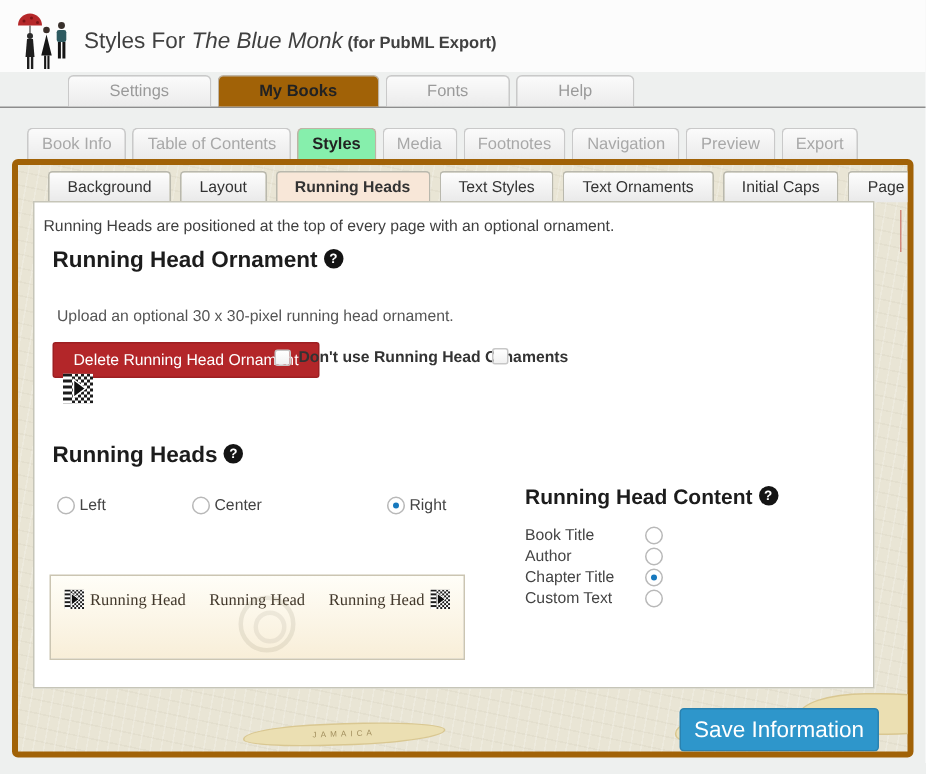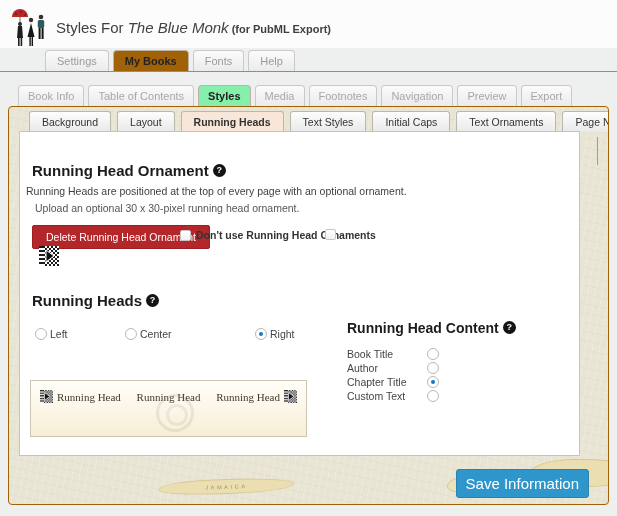--- a/index.html
+++ b/index.html
@@ -11,29 +11,29 @@
   #header { position:absolute; left:0; top:0; width:617px; height:48px; background:#fcfcfc; }
   #logo { position:absolute; left:10px; top:6px; width:40px; height:42px; }
   #title { position:absolute; left:56px; top:19px; font-size:15px; color:#404040; white-space:nowrap; }
   #title .book { font-style:italic; }
   #title .suffix { font-size:11px; font-weight:bold; }
 
   
   .tabrow { position:absolute; display:flex; align-items:flex-end; gap:4px; }
   #row1 { left:0; top:49px; width:617px; height:23px; padding-left:45px; border-bottom:1px solid #8d8d8d; }
   #row2 { left:0; top:82px; width:617px; height:24px; padding-left:18px; }
-  .tab { font-size:11px; padding:4px 11px; border:1px solid #c9c9c9; border-bottom:none;
+  .tab { font-size:11px; padding:4px 27px; border:1px solid #c9c9c9; border-bottom:none;
          border-radius:4px 4px 0 0; background:linear-gradient(#fbfbfb,#ebebeb); color:#9a9a9a;
          white-space:nowrap; cursor:default; }
   .tab.active { background:#a16207; color:#222; font-weight:bold; border-color:#beb4a5; }
   #row2 .tab { font-size:11px; padding:4px 9px; color:#a8a8a8; }
   #row2 .tab.active { color:#222; background:#86efac; }
 
   
-  #map { position:absolute; left:8px; top:106px; width:601px; height:399px; border:1px solid #a16207;
+  #map { position:absolute; left:8px; top:106px; width:601px; height:399px; border:4px solid #a16207;
          border-radius:4px; background:#e9e5d5; overflow:hidden; }
   #map::before { content:""; position:absolute; inset:0;
      background:
        repeating-linear-gradient(100deg, rgba(255,255,255,.20) 0 1px, transparent 1px 7px),
        repeating-linear-gradient(12deg, rgba(120,110,80,.05) 0 1px, transparent 1px 9px); }
   .island { position:absolute; background:#ebdfb2; border:1px solid #d9c791; border-radius:45% 55% 50% 50%/60% 50% 60% 45%;
             display:flex; align-items:center; justify-content:center; }
   #island-jamaica { left:150px; top:372px; width:135px; height:15px; transform:rotate(-2deg); }
   #island-jamaica span { font-size:6px; letter-spacing:3px; color:#a28f5e; transform:scale(.9); }
   #island-east { left:520px; top:352px; width:110px; height:28px; }
@@ -42,21 +42,21 @@
 
   #row3 { left:20px; top:6px; height:19px; gap:6px; position:absolute; display:flex; align-items:flex-end; }
   #row3 .tab { font-size:10.5px; padding:4px 12px; color:#333; background:linear-gradient(#fdfdfd,#e9e9e9);
                border:1px solid #b9b8ad; border-bottom:none; border-radius:3px 3px 0 0; }
   #row3 .tab.active { background:#f8e7d8; font-weight:bold; }
 
   
   #panel { position:absolute; left:10px; top:24px; width:561px; height:325px; background:#fff;
            border:1px solid #c6c5b8; }
 
-  .intro { position:absolute; left:6px; top:10px; font-size:10.5px; color:#3f3f3f;margin-top:43px; }
+  .intro { position:absolute; left:6px; top:10px; font-size:10.5px; color:#3f3f3f; }
   .h1 { position:absolute; font-weight:bold; color:#1c1c1c; }
   #h-ornament { left:12px; top:30px; font-size:15px; }
   #h-heads { left:12px; top:160px; font-size:15px; }
   #h-content { left:327px; top:188px; font-size:14px; }
   .qicon { display:inline-block; width:13px; height:13px; border-radius:50%; background:#141414; color:#fff;
            font-size:9px; font-weight:bold; text-align:center; line-height:13px; vertical-align:3px; margin-left:4px; }
   .hint { position:absolute; left:15px; top:70px; font-size:10.5px; color:#555; }
 
   #delete-btn { position:absolute; left:12px; top:93px; background:#b32629; border:1px solid #9d1f22;
                 color:#fff; font-size:10.5px; padding:5px 13px; border-radius:2px; cursor:pointer;
@@ -164,22 +164,22 @@
       </div>
     <div class="island" id="island-east"></div>
     <div class="island" id="island-west"></div>
     <div id="map-red-line"></div>
 
     <div id="row3">
       <div class="tab">Background</div>
       <div class="tab">Layout</div>
       <div class="tab active">Running Heads</div>
       <div class="tab">Text Styles</div>
+      <div class="tab">Text Ornaments</div>
       <div class="tab">Initial Caps</div>
-      <div class="tab">Text Ornaments</div>
       <div class="tab">Page Numbers</div>
     </div>
 
     <div id="panel">
       <div class="intro">Running Heads are positioned at the top of every page with an optional ornament.</div>
 
       <div class="h1" id="h-ornament"><span>Running Head Ornament</span><span class="qicon">?</span></div>
       <div class="hint">Upload an optional 30 x 30-pixel running head ornament.</div>
 
       <button id="delete-btn">Delete Running Head Ornament</button>

